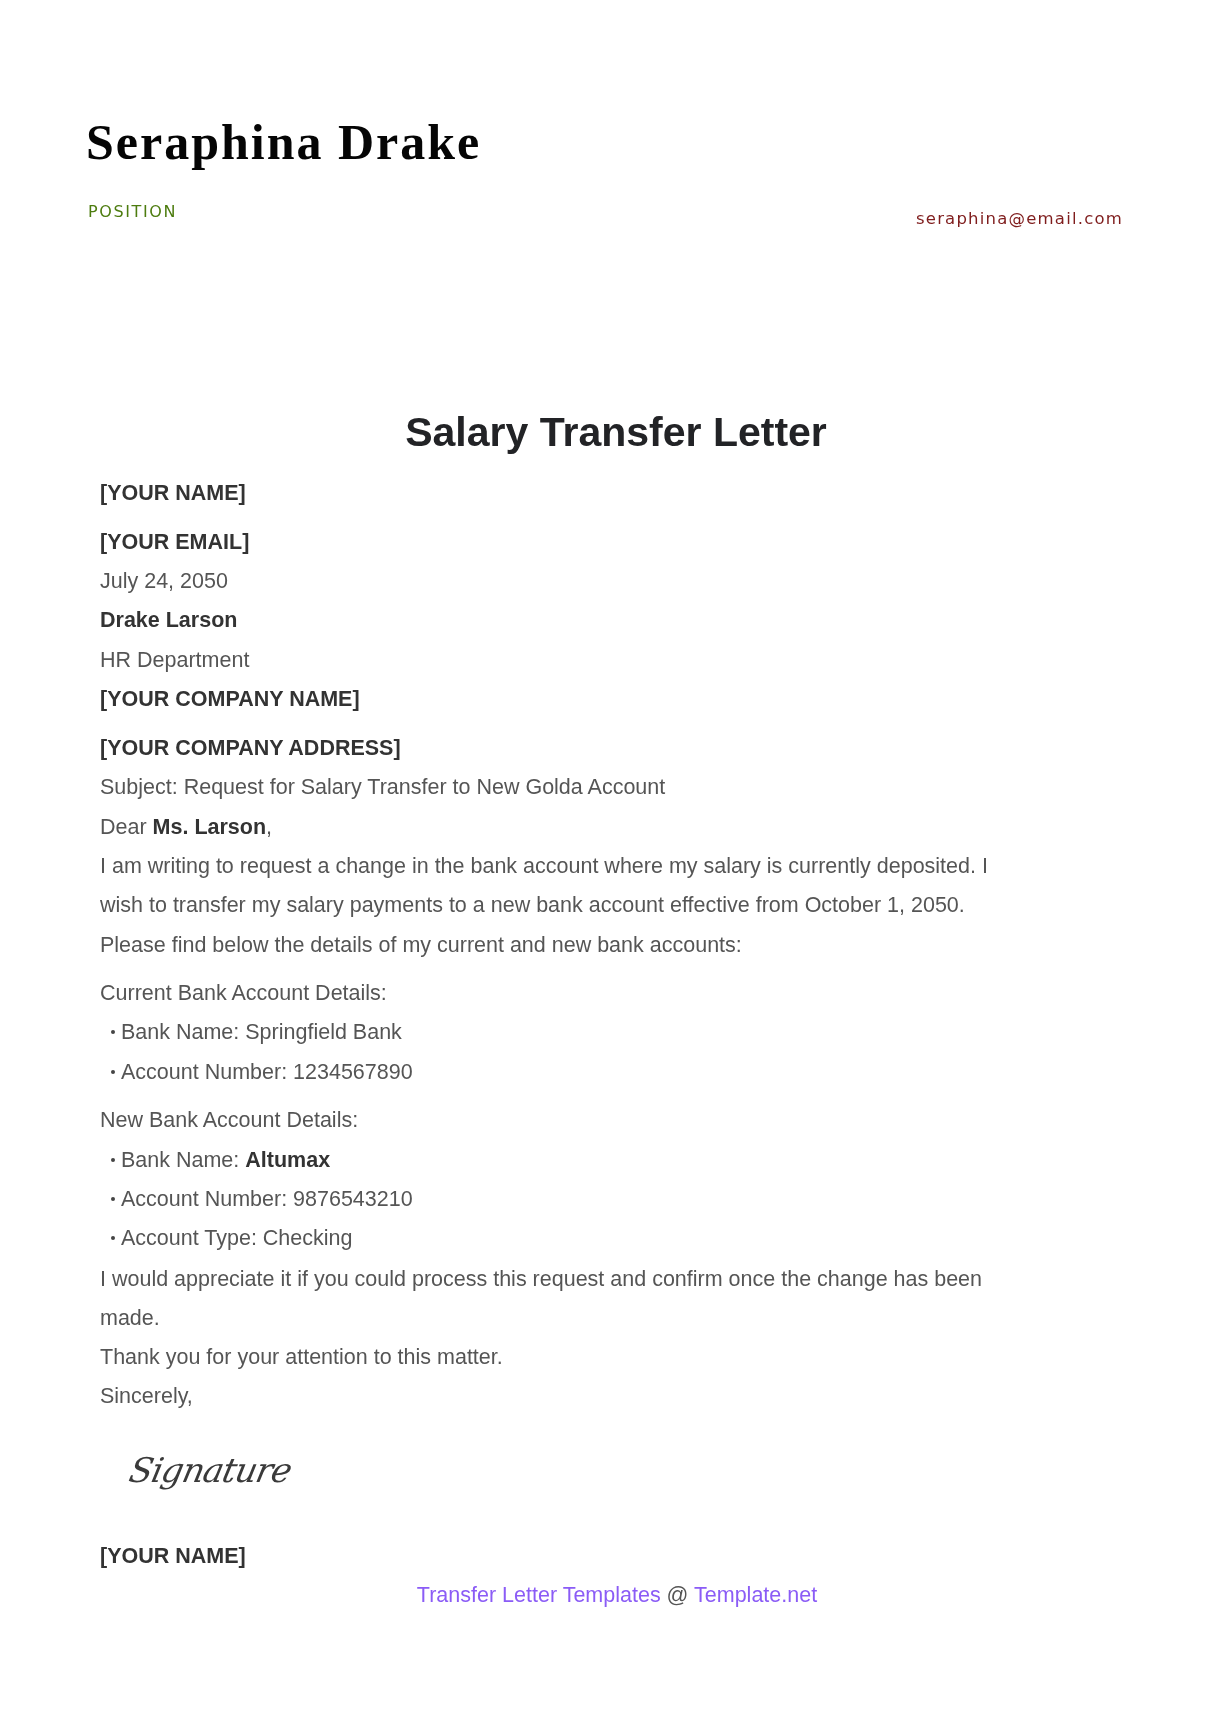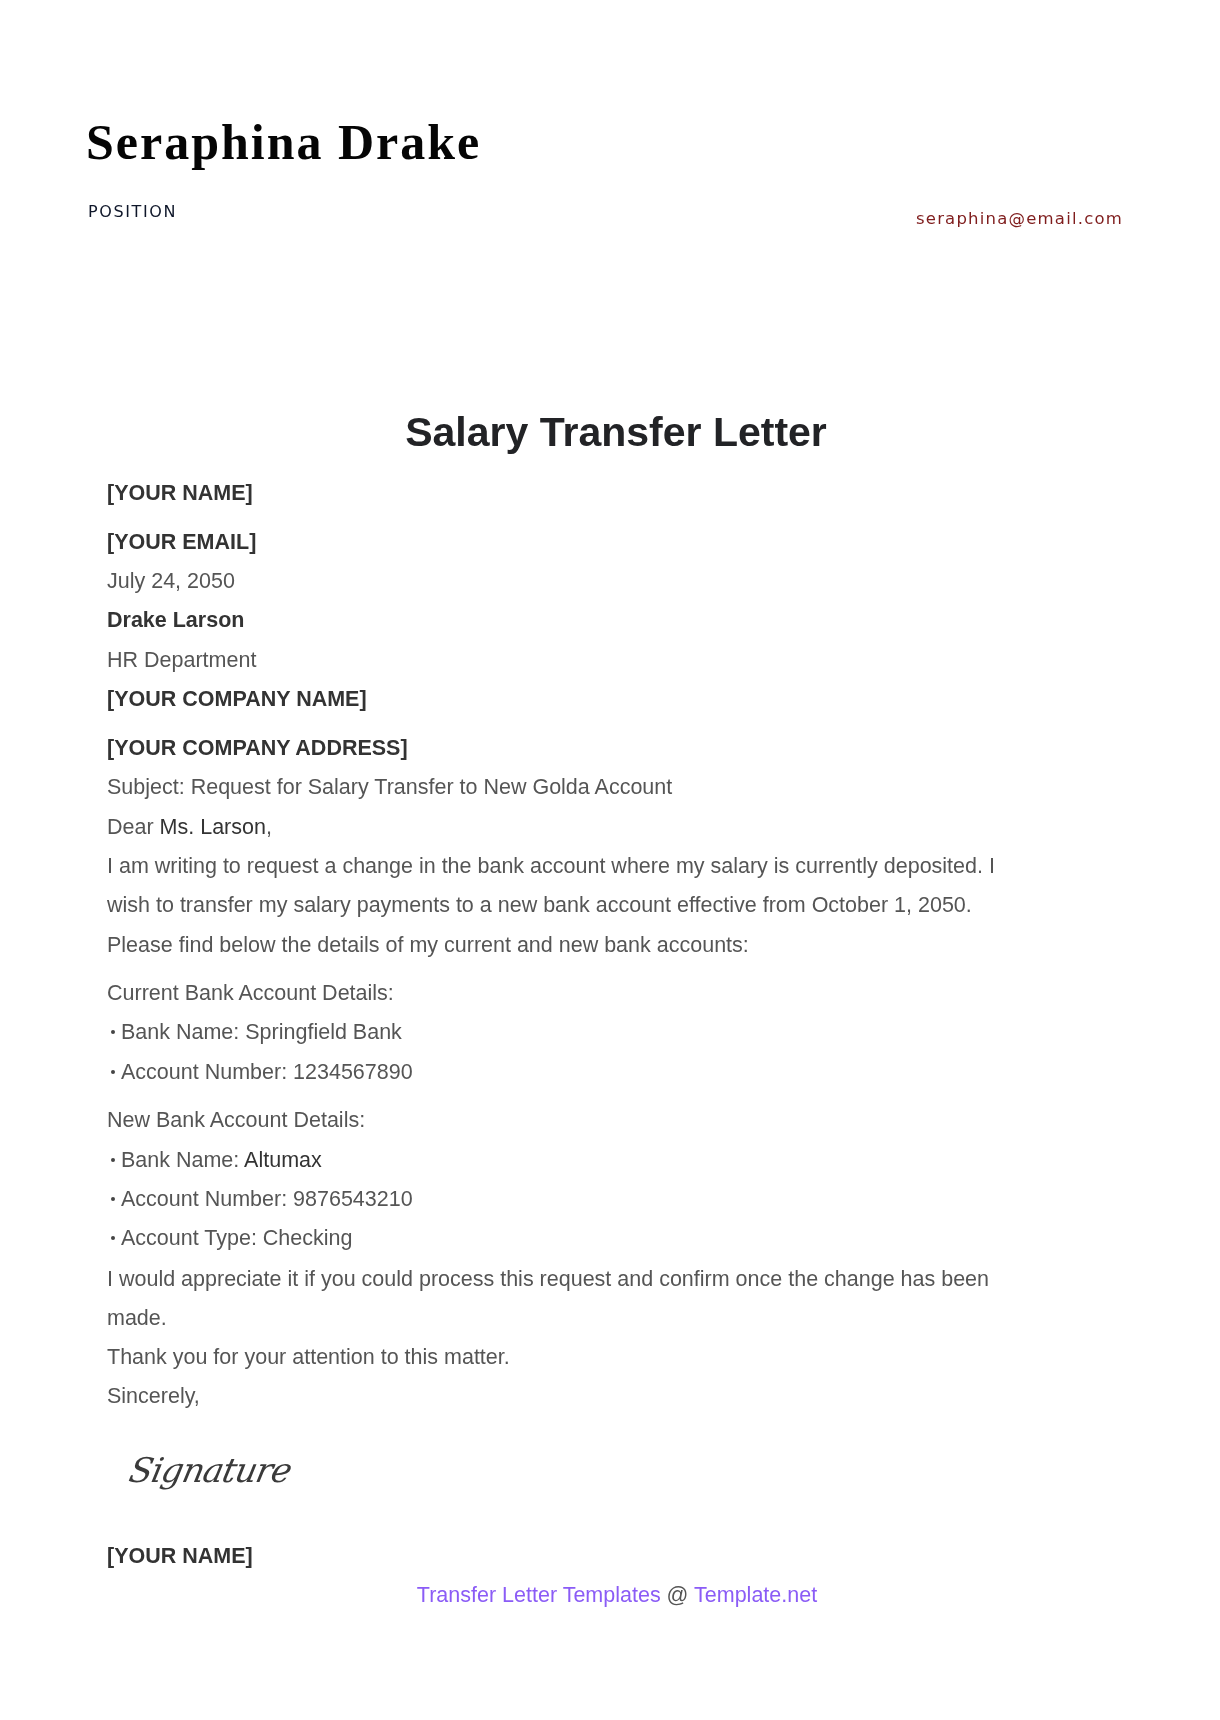--- a/index.html
+++ b/index.html
@@ -25,21 +25,21 @@
       letter-spacing: 2px;
       color: #050505;
       line-height: 68px;
     }
     .header-position {
       left: 88px;
       top: 201px;
       font-family: "DejaVu Sans", sans-serif;
       font-size: 16px;
       letter-spacing: 1.6px;
-      color: #0f172a;
+      color: #4d7c0f;
       line-height: 22px;
     }
     .header-email {
       right: 97px;
       top: 208px;
       font-family: "DejaVu Sans", sans-serif;
       font-size: 16.5px;
       letter-spacing: 1.2px;
       color: #7f1d1d;
       line-height: 22px;
@@ -50,27 +50,27 @@
       top: 406px;
       text-align: center;
       font-family: "Liberation Sans", sans-serif;
       font-weight: bold;
       font-size: 41px;
       color: #222326;
       line-height: 52px;
     }
 
     .line {
-      left: 107px;
+      left: 100px;
       font-size: 21.5px;
       line-height: 28px;
       color: #555555;
     }
     .line.bold { font-weight: bold; color: #333333; }
-    .line .strong { font-weight: normal; color: #333333; }
+    .line .strong { font-weight: bold; color: #333333; }
     .bullet-line { left: 111px; }
     .bullet-dot {
       display: inline-block;
       width: 4px; height: 4px;
       border-radius: 50%;
       background: #444;
       margin-right: 6px;
       vertical-align: middle;
       position: relative;
       top: -1px;

